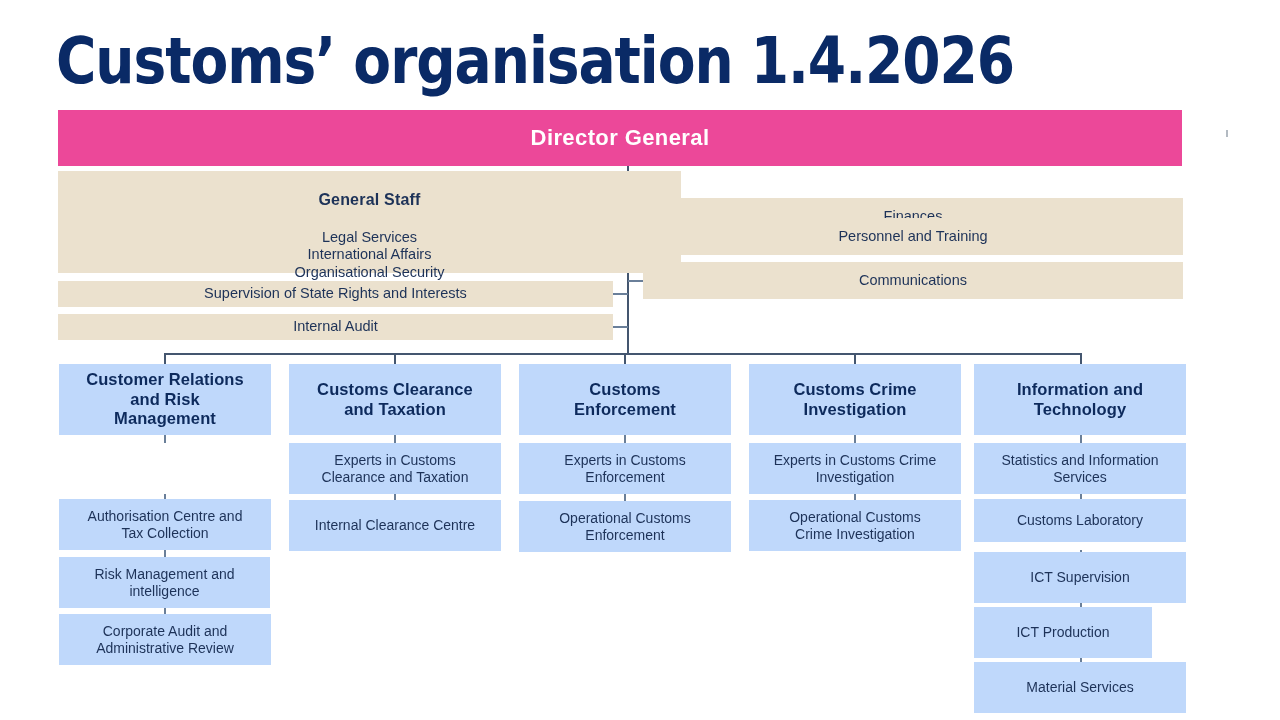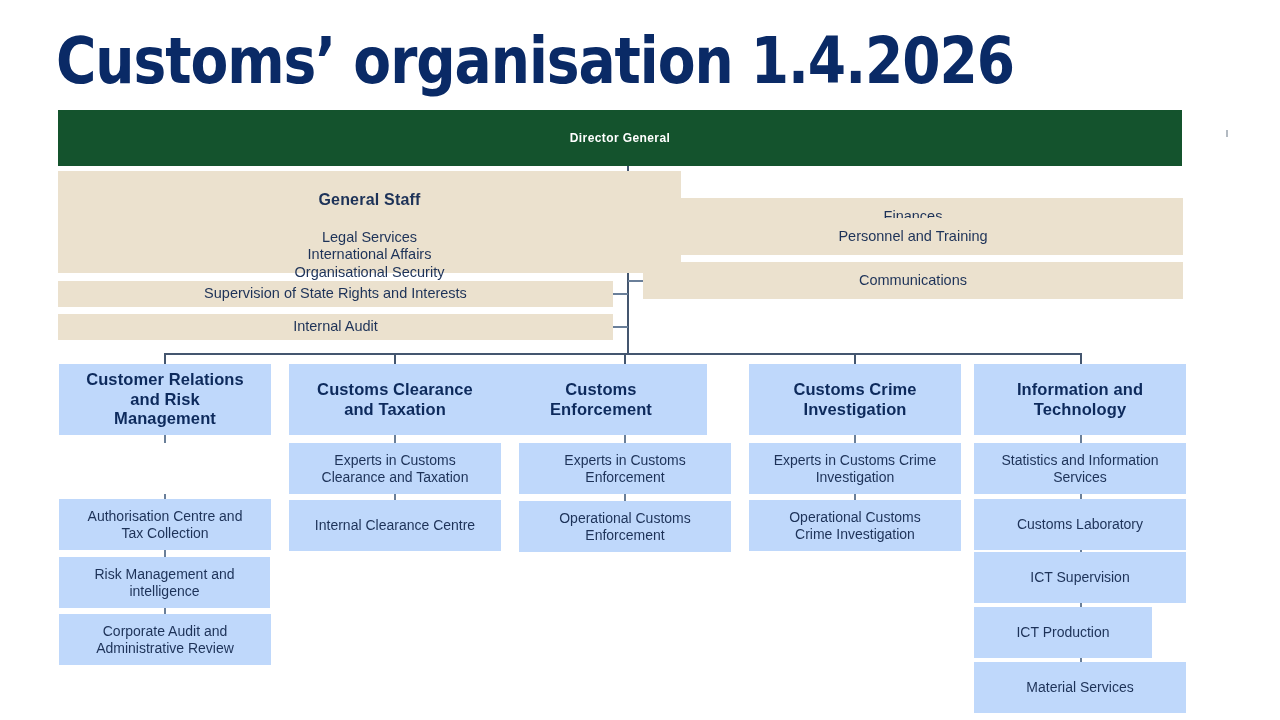--- a/index.html
+++ b/index.html
@@ -46,24 +46,24 @@
     text-align: center;
     padding: 2px 6px;
     line-height: 1.2;
   }
   .box-inner {
     width: 100%;
     white-space: pre-line;
   }
 
   .box.head {
-    background: #14532d;
+    background: #ec4899;
     color: #ffffff;
     font-weight: 700;
-    font-size: 12px;
+    font-size: 22px;
     letter-spacing: 0.4px;
   }
 
   .box.beige {
     background: #ebe1ce;
     color: #1d3258;
     font-size: 14.5px;
   }
   .box.beige .title-line {
     display: block;
@@ -193,21 +193,21 @@
   <div class="line v thin" style="left:394px; top:435px; height:8px;"></div>
   <div class="box blue" style="left:289px; top:443px; width:212px; height:51px;">
     <span class="box-inner">Experts in Customs
 Clearance and Taxation</span>
   </div>
   <div class="line v thin" style="left:394px; top:494px; height:7px;"></div>
   <div class="box blue" style="left:289px; top:500px; width:212px; height:51px;">
     <span class="box-inner">Internal Clearance Centre</span>
   </div>
 
-  <div class="box blue dept" style="left:495px; top:364px; width:212px; height:71px;">
+  <div class="box blue dept" style="left:519px; top:364px; width:212px; height:71px;">
     <span class="box-inner">Customs
 Enforcement</span>
   </div>
   <div class="line v thin" style="left:624px; top:435px; height:8px;"></div>
   <div class="box blue" style="left:519px; top:443px; width:212px; height:51px;">
     <span class="box-inner">Experts in Customs
 Enforcement</span>
   </div>
   <div class="line v thin" style="left:624px; top:494px; height:7px;"></div>
   <div class="box blue" style="left:519px; top:501px; width:212px; height:51px;">
@@ -233,21 +233,21 @@
   <div class="box blue dept" style="left:974px; top:364px; width:212px; height:71px;">
     <span class="box-inner">Information and
 Technology</span>
   </div>
   <div class="line v thin" style="left:1080px; top:435px; height:8px;"></div>
   <div class="box blue" style="left:974px; top:443px; width:212px; height:51px;">
     <span class="box-inner">Statistics and Information
 Services</span>
   </div>
   <div class="line v thin" style="left:1080px; top:494px; height:7px;"></div>
-  <div class="box blue" style="left:974px; top:499px; width:212px; height:51px;">
+  <div class="box blue" style="left:974px; top:499px; width:212px; height:43px;">
     <span class="box-inner">Customs Laboratory</span>
   </div>
   <div class="line v thin" style="left:1080px; top:550px; height:7px;"></div>
   <div class="box blue" style="left:974px; top:552px; width:212px; height:51px;">
     <span class="box-inner">ICT Supervision</span>
   </div>
   <div class="line v thin" style="left:1080px; top:603px; height:7px;"></div>
   <div class="box blue" style="left:974px; top:607px; width:178px; height:51px;">
     <span class="box-inner">ICT Production</span>
   </div>

